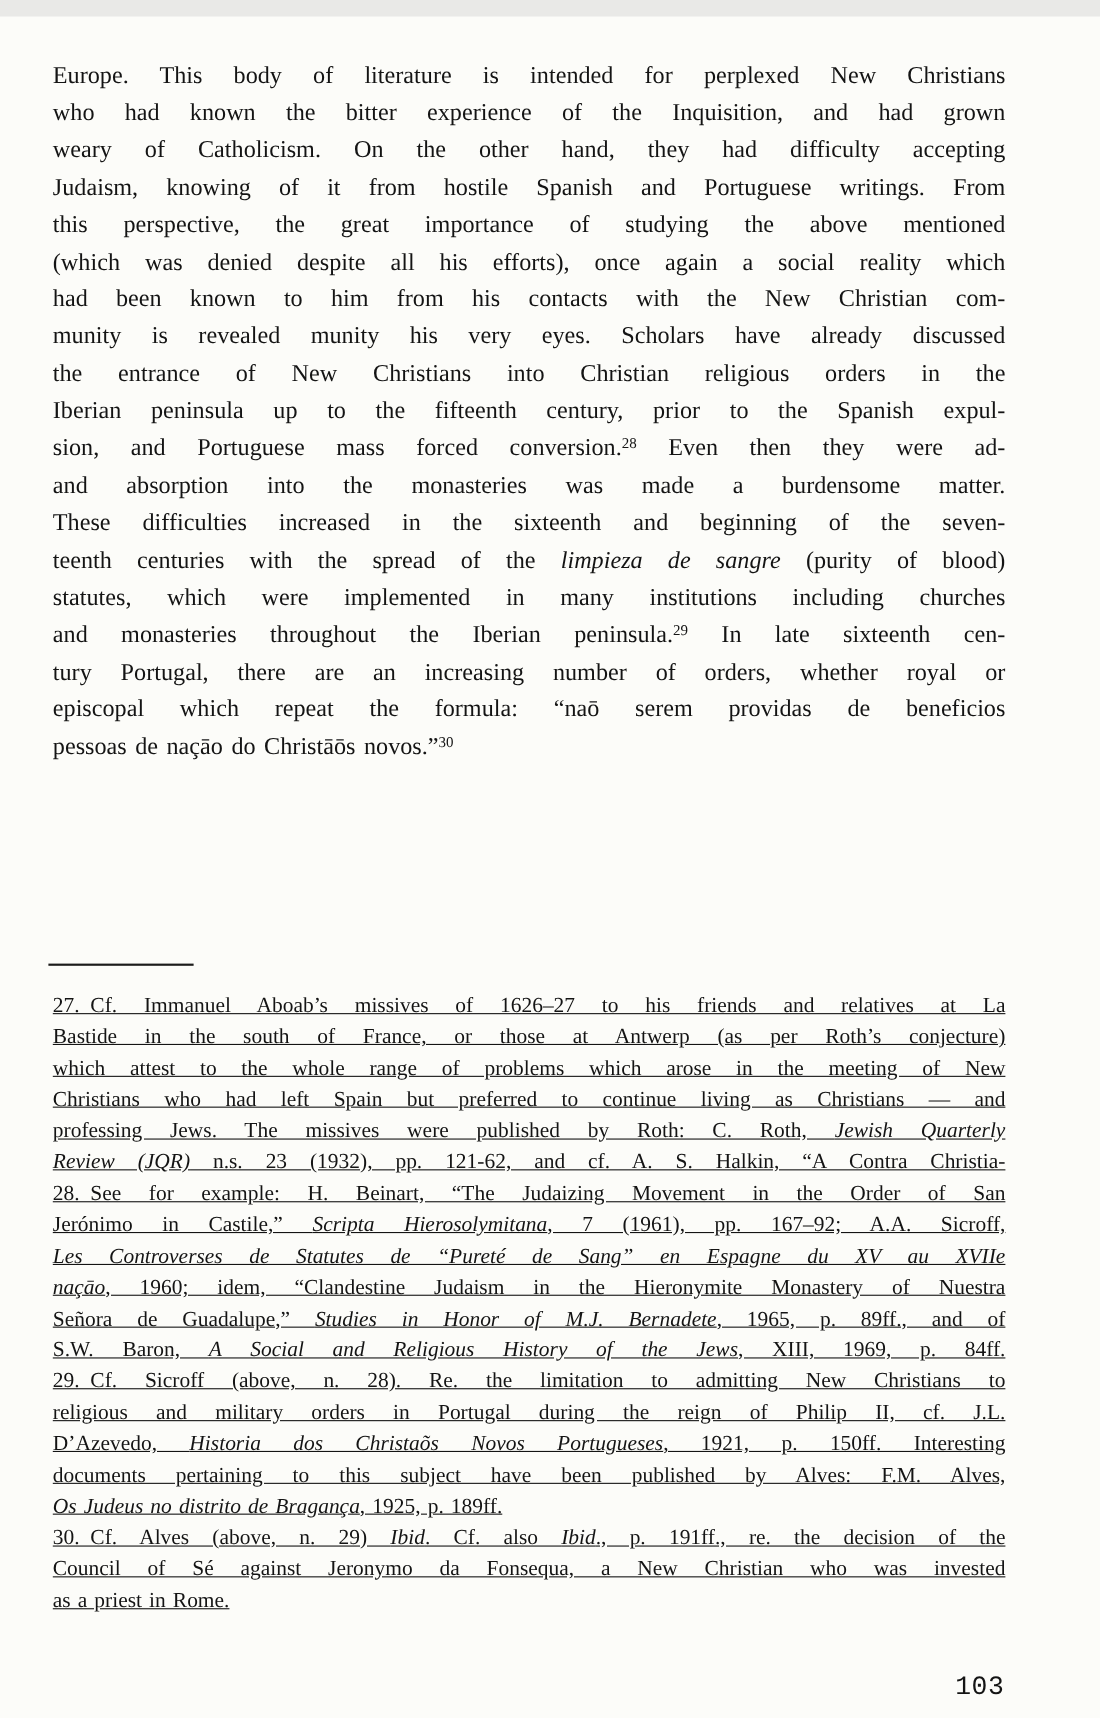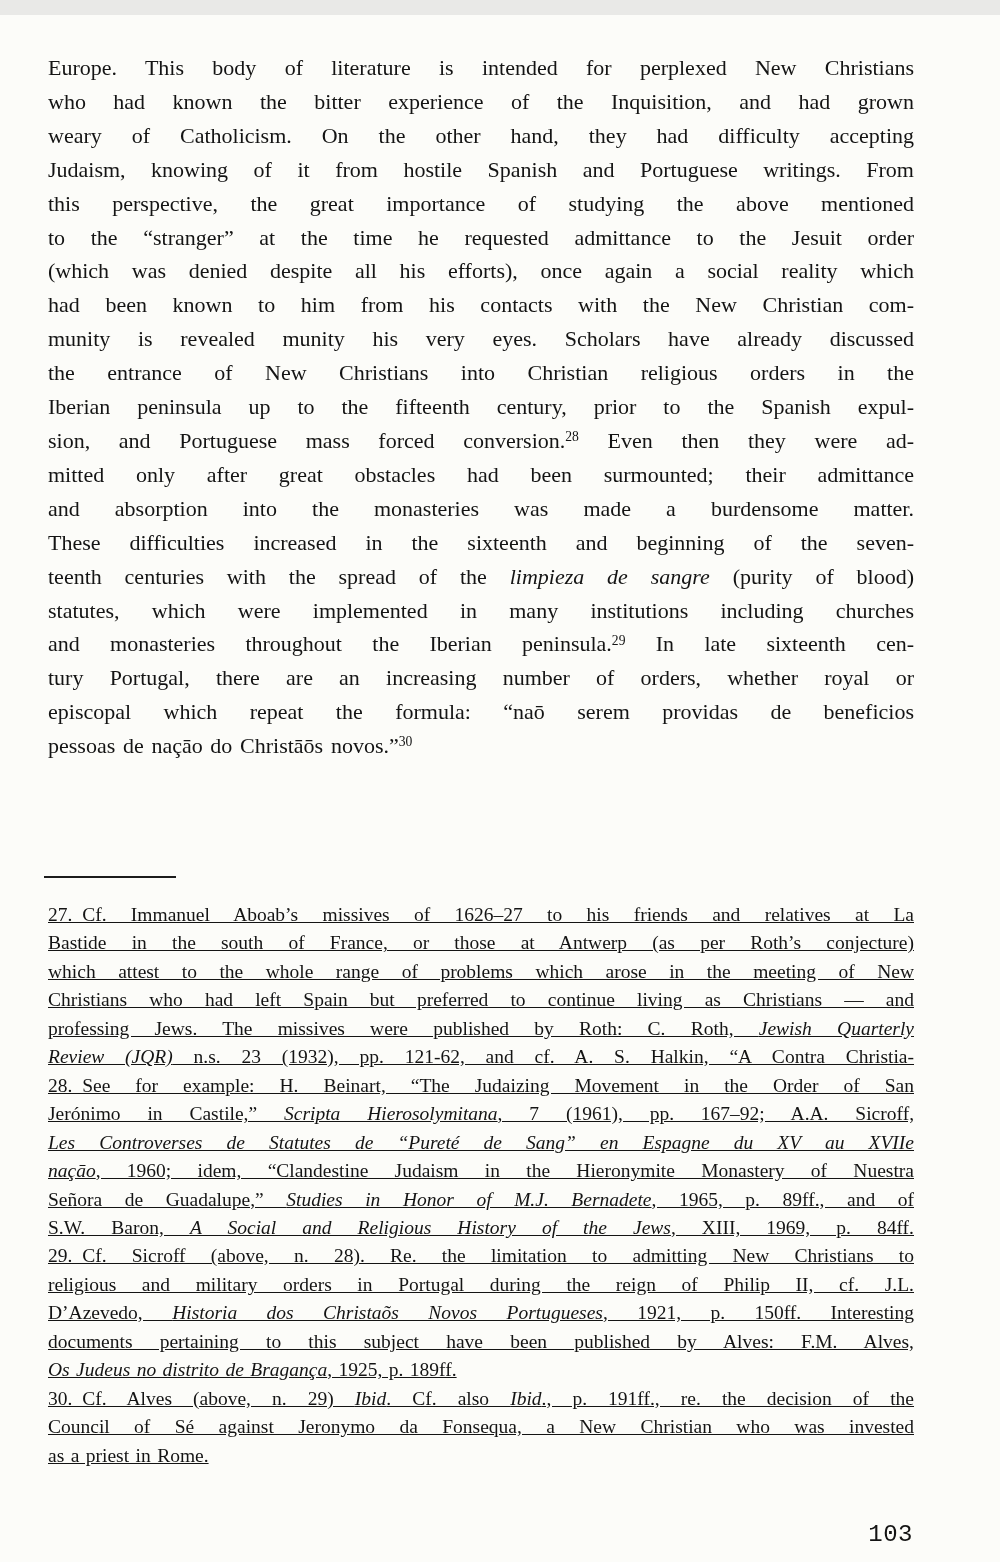--- a/index.html
+++ b/index.html
@@ -68,28 +68,26 @@
 <body>
 
 <div class="page">
 
   <div class="body-text">
       <div class="line">Europe. This body of literature is intended for perplexed New Christians</div>
       <div class="line">who had known the bitter experience of the Inquisition, and had grown</div>
       <div class="line">weary of Catholicism. On the other hand, they had difficulty accepting</div>
       <div class="line">Judaism, knowing of it from hostile Spanish and Portuguese writings. From</div>
       <div class="line">this perspective, the great importance of studying the above mentioned</div>
-      <div class="line">to the “stranger” at the time he requested admittance to the Jesuit order</div>
       <div class="line">(which was denied despite all his efforts), once again a social reality which</div>
       <div class="line">had been known to him from his contacts with the New Christian com-</div>
       <div class="line">munity is revealed munity his very eyes. Scholars have already discussed</div>
       <div class="line">the entrance of New Christians into Christian religious orders in the</div>
       <div class="line">Iberian peninsula up to the fifteenth century, prior to the Spanish expul-</div>
       <div class="line">sion, and Portuguese mass forced conversion.<sup>28</sup> Even then they were ad-</div>
-      <div class="line">mitted only after great obstacles had been surmounted; their admittance</div>
       <div class="line">and absorption into the monasteries was made a burdensome matter.</div>
       <div class="line">These difficulties increased in the sixteenth and beginning of the seven-</div>
       <div class="line">teenth centuries with the spread of the <i>limpieza de sangre</i> (purity of blood)</div>
       <div class="line">statutes, which were implemented in many institutions including churches</div>
       <div class="line">and monasteries throughout the Iberian peninsula.<sup>29</sup> In late sixteenth cen-</div>
       <div class="line">tury Portugal, there are an increasing number of orders, whether royal or</div>
       <div class="line">episcopal which repeat the formula: “naō serem providas de beneficios</div>
       <div class="line last">pessoas de naçāo do Christāōs novos.”<sup>30</sup></div>
     </div>
 

